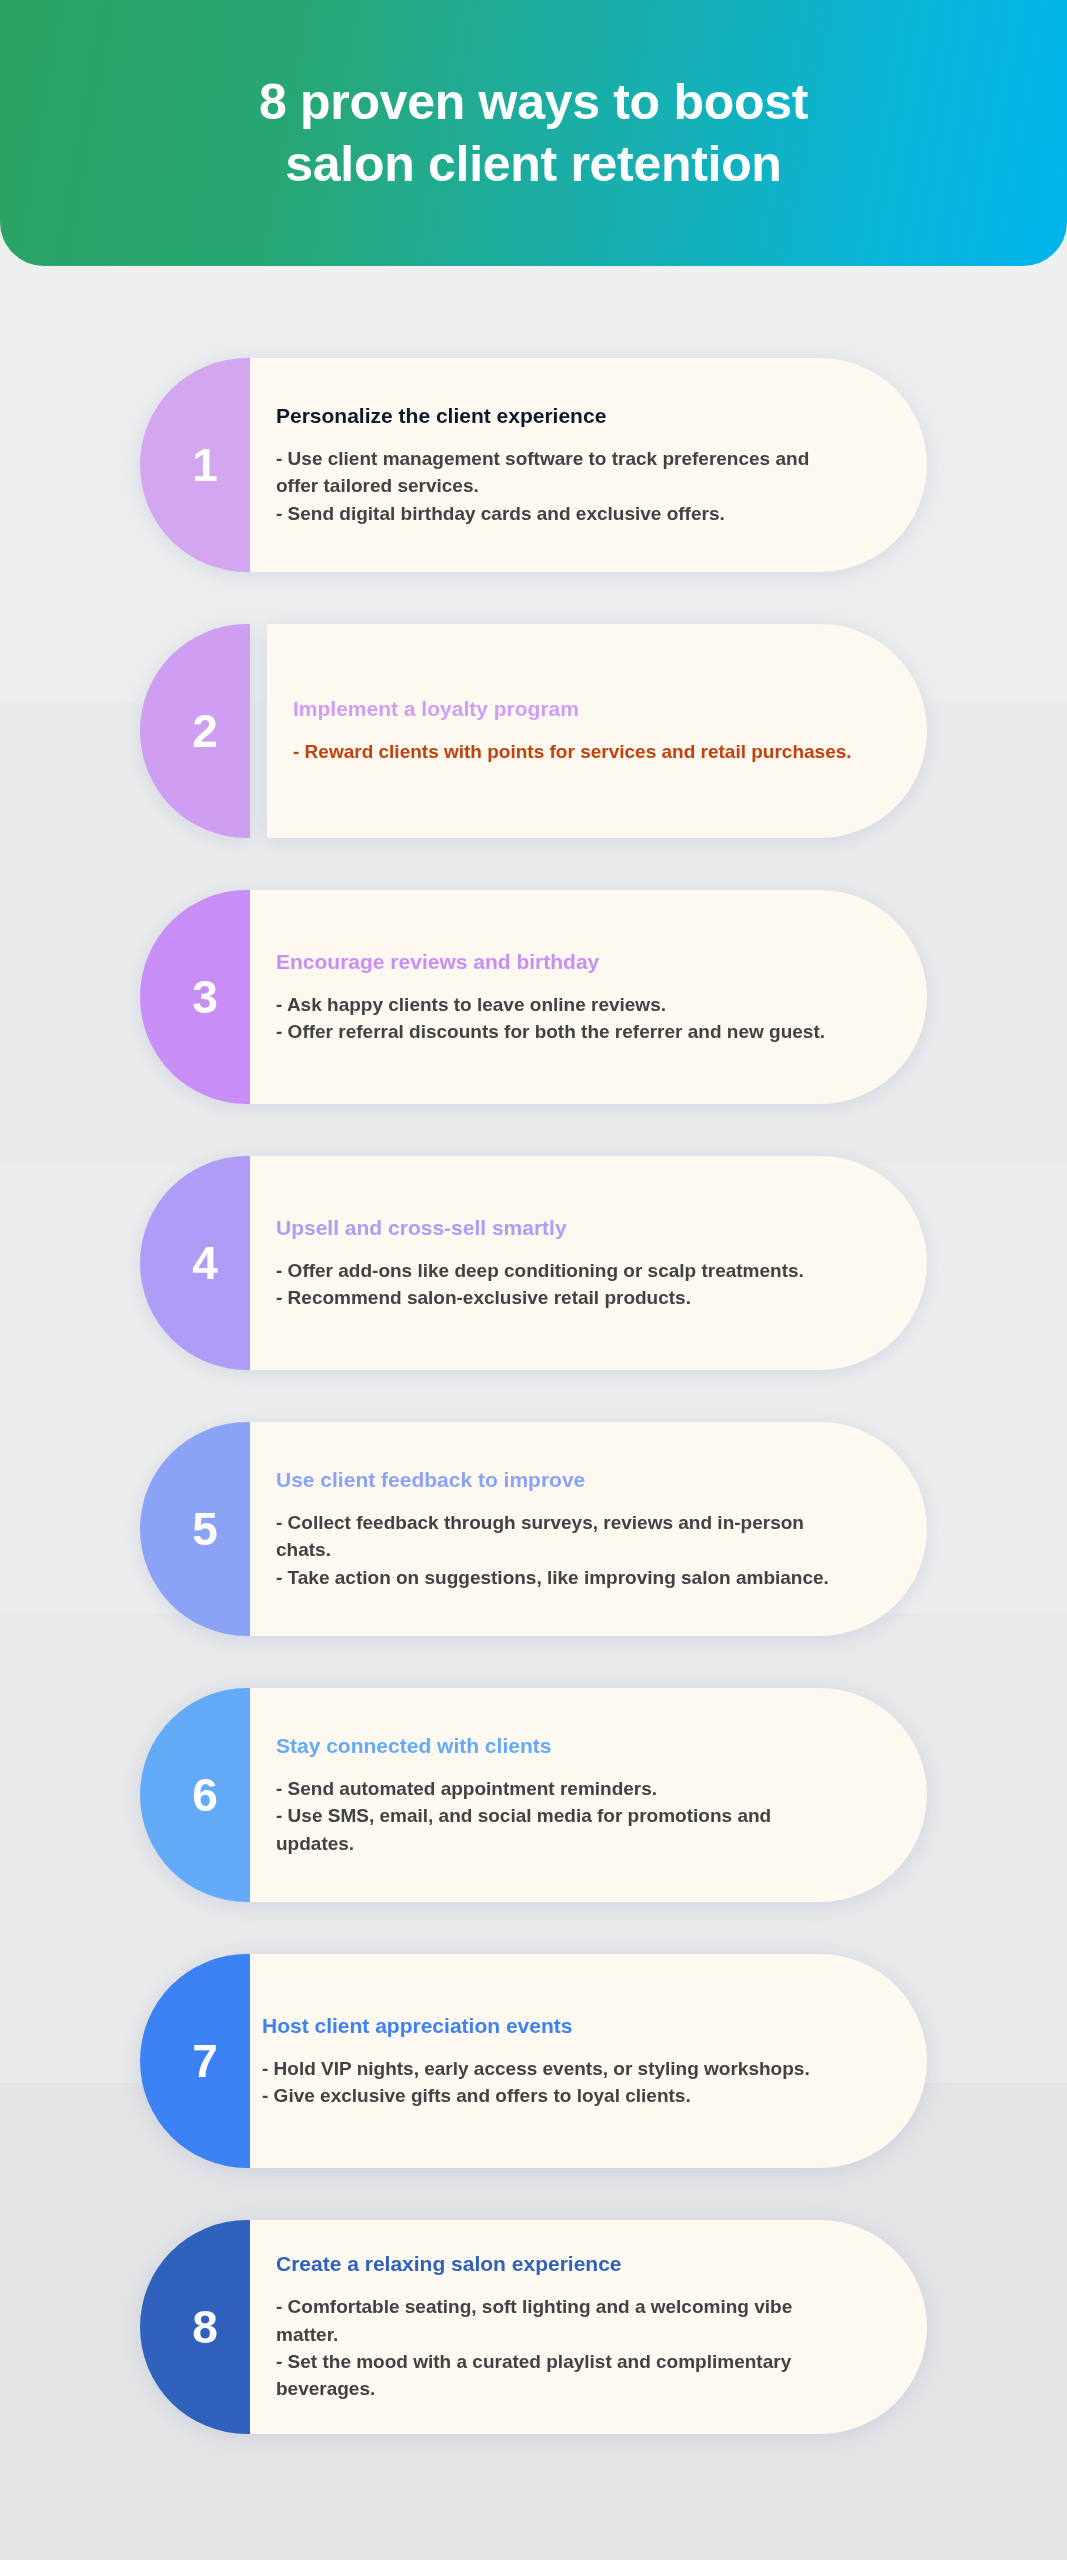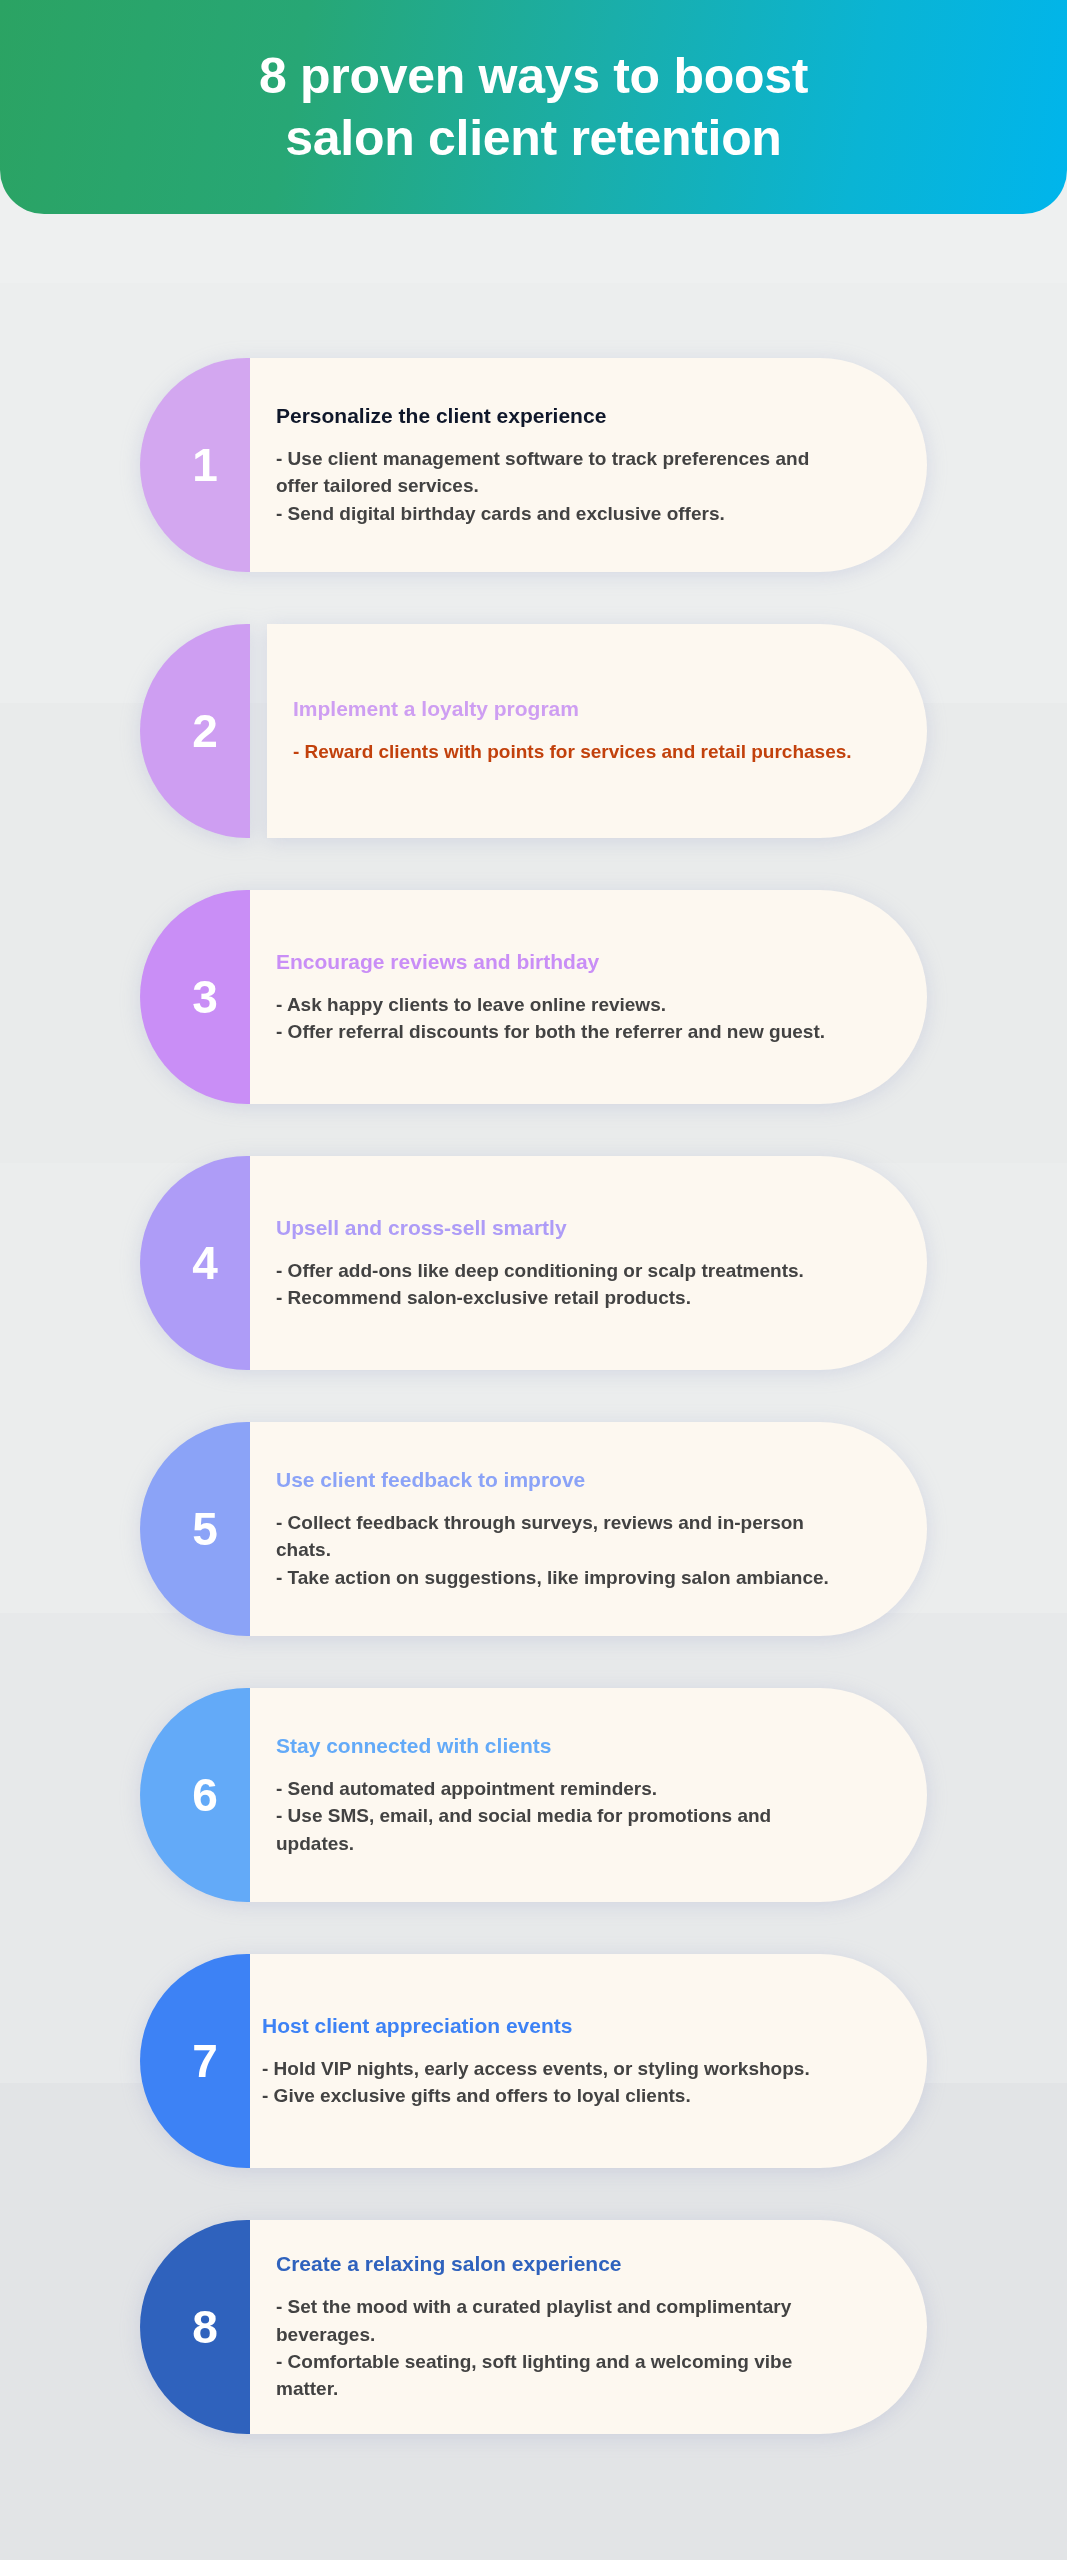--- a/index.html
+++ b/index.html
@@ -26,21 +26,21 @@
   .bg-band.b2 { top:703px;  height:460px; background:#e9ebeb; }
   .bg-band.b3 { top:1163px; height:450px; background:#ebeded; }
   .bg-band.b4 { top:1613px; height:470px; background:#e7e9ea; }
   .bg-band.b5 { top:2083px; height:477px; background:#e2e4e6; }
 
   
   .header {
     position:absolute;
     top:0; left:0;
     width:1067px;
-    height:214px;
+    height:266px;
     background:linear-gradient(100deg,#2ba363 0%,#27a775 28%,#1aaeaa 56%,#0ab4d4 80%,#00b5ec 100%);
     border-bottom-left-radius:44px;
     border-bottom-right-radius:44px;
     display:flex;
     align-items:center;
     justify-content:center;
   }
   .header-title {
     color:#ffffff;
     font-size:50px;
@@ -229,19 +229,19 @@
     </div>
   </div>
 
   <div class="card h8">
     <div class="badge" style="background: rgb(47, 98, 189);">
       <span class="badge-number">8</span>
     </div>
     <div class="body" style="background: rgb(253, 248, 240);">
       <div class="card-title" style="color: rgb(47, 98, 189);">Create a relaxing salon experience</div>
       <div class="card-lines" style="color: rgb(66, 66, 66);">
+        <span class="card-line">- Comfortable seating, soft lighting and a welcoming vibe matter.</span>
         <span class="card-line">- Set the mood with a curated playlist and complimentary beverages.</span>
-        <span class="card-line">- Comfortable seating, soft lighting and a welcoming vibe matter.</span>
       </div>
     </div>
   </div>
 
 </div>
 
 </body></html>

